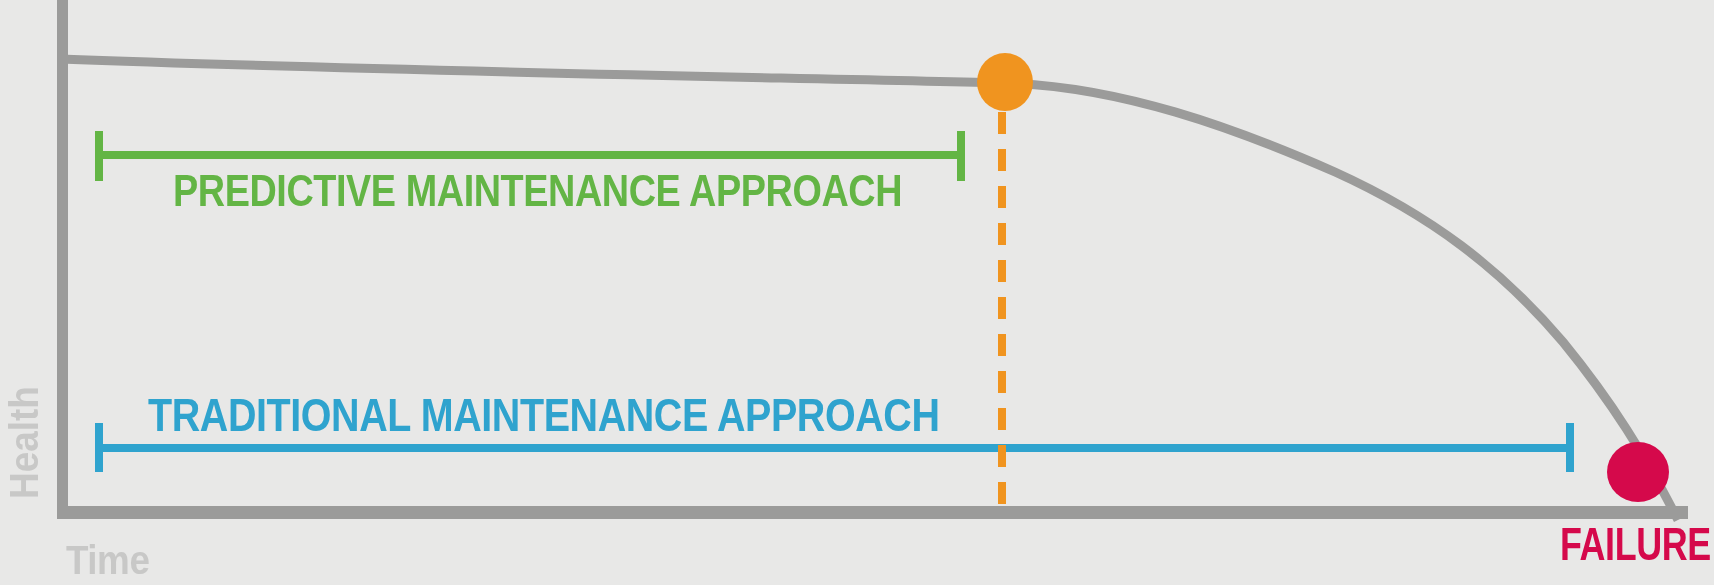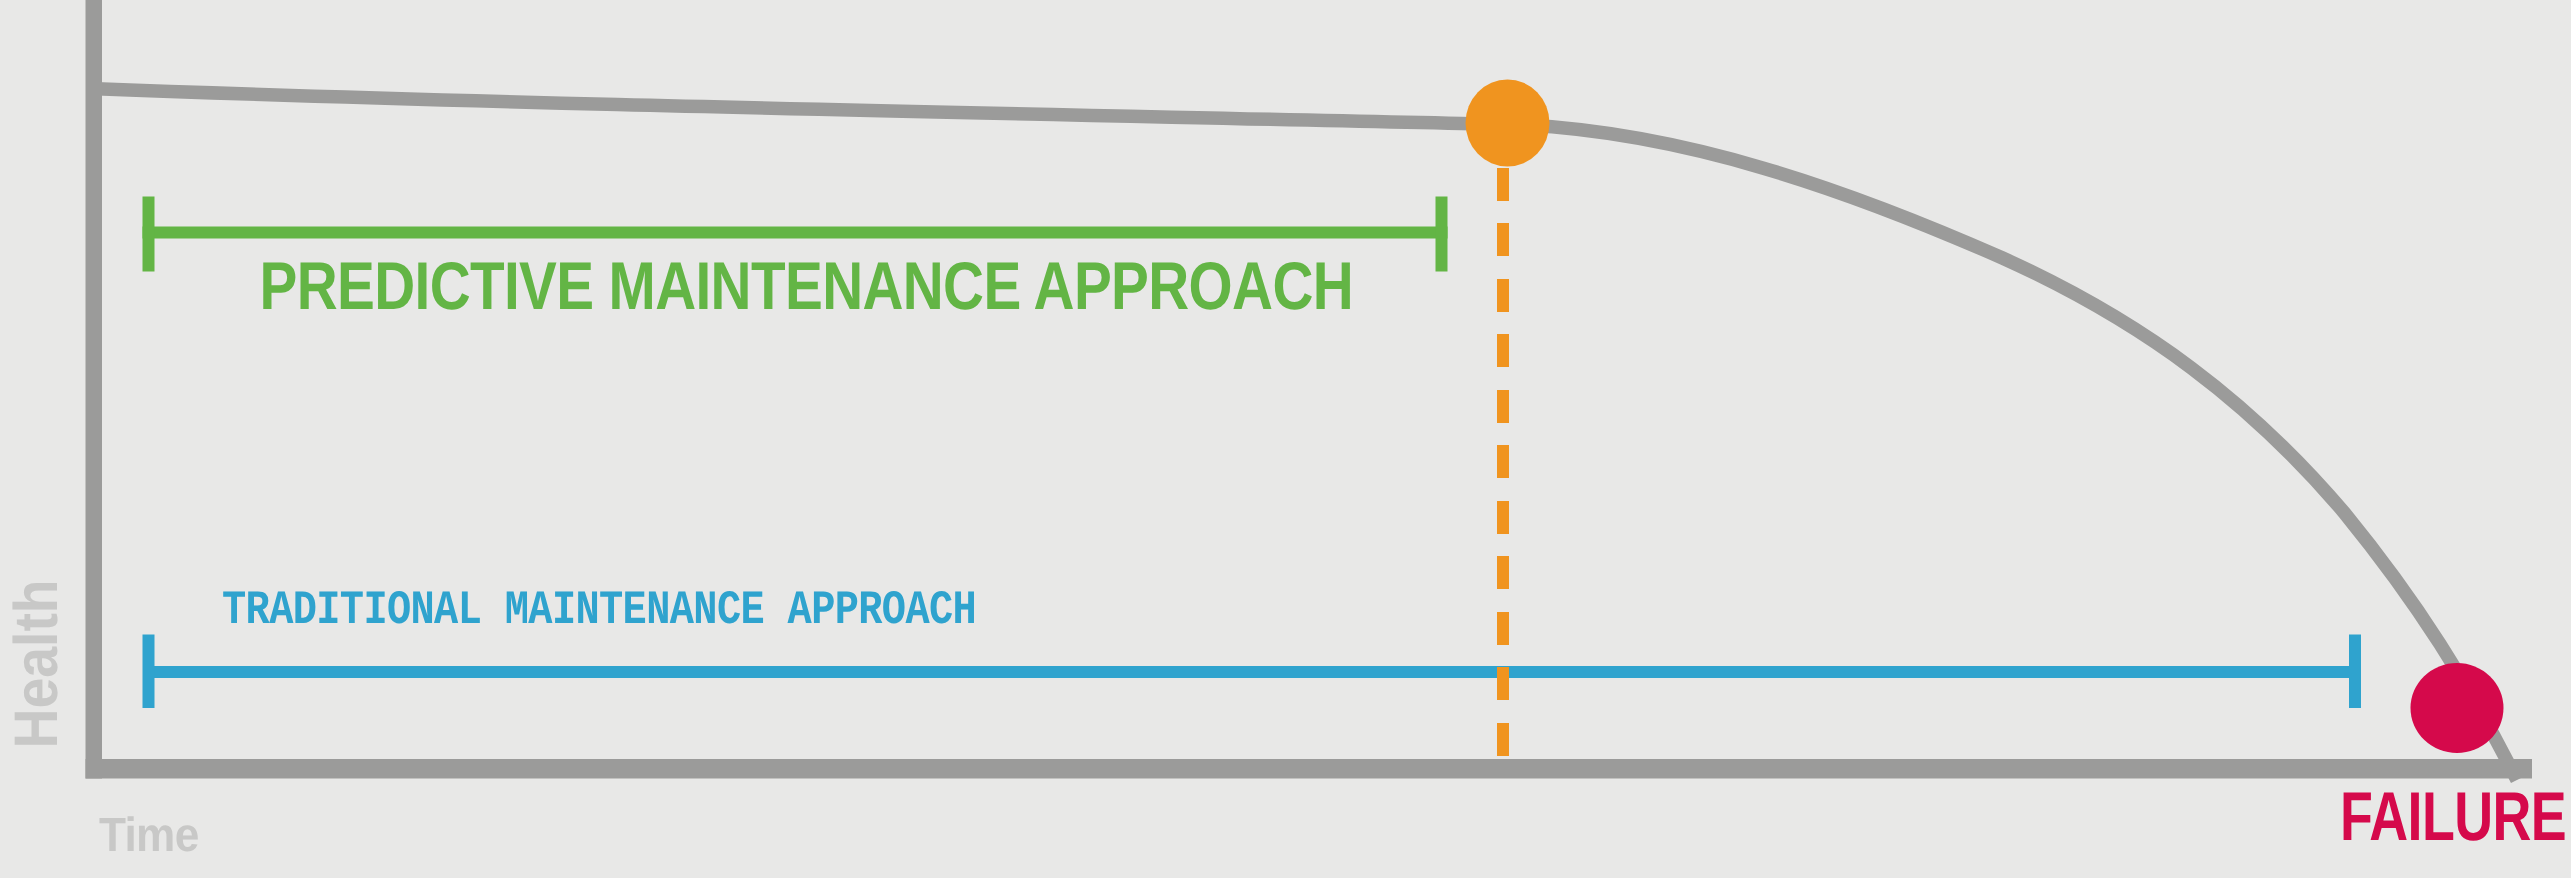--- a/index.html
+++ b/index.html
@@ -14,38 +14,38 @@
   
   .cond{display:inline-block;transform:scaleX(0.84);transform-origin:0 0;letter-spacing:-0.5px;white-space:nowrap;}
 
   
   .y-axis{left:57px;top:0;width:11px;height:519px;background:#9b9b9a;}
   .x-axis{left:57px;top:506px;width:1631px;height:13px;background:#9b9b9a;}
 
   
   .health-label{left:4px;top:499px;transform:rotate(-90deg) scaleX(0.9);transform-origin:0 0;
     font-size:41px;font-weight:bold;color:#c8c8c7;line-height:1;white-space:nowrap;}
-  .time-label{left:66px;top:540px;font-size:32px;font-weight:bold;color:#c8c8c7;line-height:1;text-decoration:underline;}
+  .time-label{left:66px;top:540px;font-size:40px;font-weight:bold;color:#c8c8c7;line-height:1;text-decoration:underline;}
   .time-label .cond{transform:scaleX(0.92);}
 
   
   .curve-svg{left:0;top:0;width:1714px;height:585px;pointer-events:none;}
 
   
   .green-line{left:95px;top:151px;width:870px;height:8px;background:#63b545;}
   .green-tick-left{left:95px;top:131px;width:8px;height:50px;background:#63b545;}
   .green-tick-right{left:957px;top:131px;width:8px;height:50px;background:#63b545;}
   .predictive-title{left:148px;top:168px;font-size:45px;font-weight:bold;color:#63b545;line-height:1;margin-left:25px;}
   .predictive-subtitle{left:148px;top:210px;font-size:41px;font-weight:normal;color:#63b545;line-height:1;}
 
   
   .blue-line{left:97px;top:444px;width:1477px;height:8px;background:#2fa3ce;}
   .blue-tick-left{left:95px;top:423px;width:8px;height:49px;background:#2fa3ce;}
   .blue-tick-right{left:1566px;top:423px;width:8px;height:49px;background:#2fa3ce;}
-  .traditional-title{left:148px;top:391px;font-size:32px;font-weight:bold;color:#2fa3ce;line-height:1;font-family:Liberation Mono, monospace;}
+  .traditional-title{left:148px;top:391px;font-size:47px;font-weight:bold;color:#2fa3ce;line-height:1;}
 
   
   .dashed-line{left:998px;top:112px;width:8px;height:394px;
     background:repeating-linear-gradient(to bottom,#f0941f 0 22px,transparent 22px 37px);}
   .orange-dot{left:977px;top:53px;width:56px;height:58px;border-radius:50%;background:#f0941f;}
   .instrument-alert-label{left:1040px;top:38px;font-size:45px;font-weight:bold;color:#f0941f;line-height:1;}
   .failure-begins-label{left:865px;top:520px;font-size:45px;font-weight:bold;color:#f0941f;line-height:1;}
 
   
   .red-dot{left:1607px;top:442px;width:62px;height:60px;border-radius:50%;background:#d5094b;}

